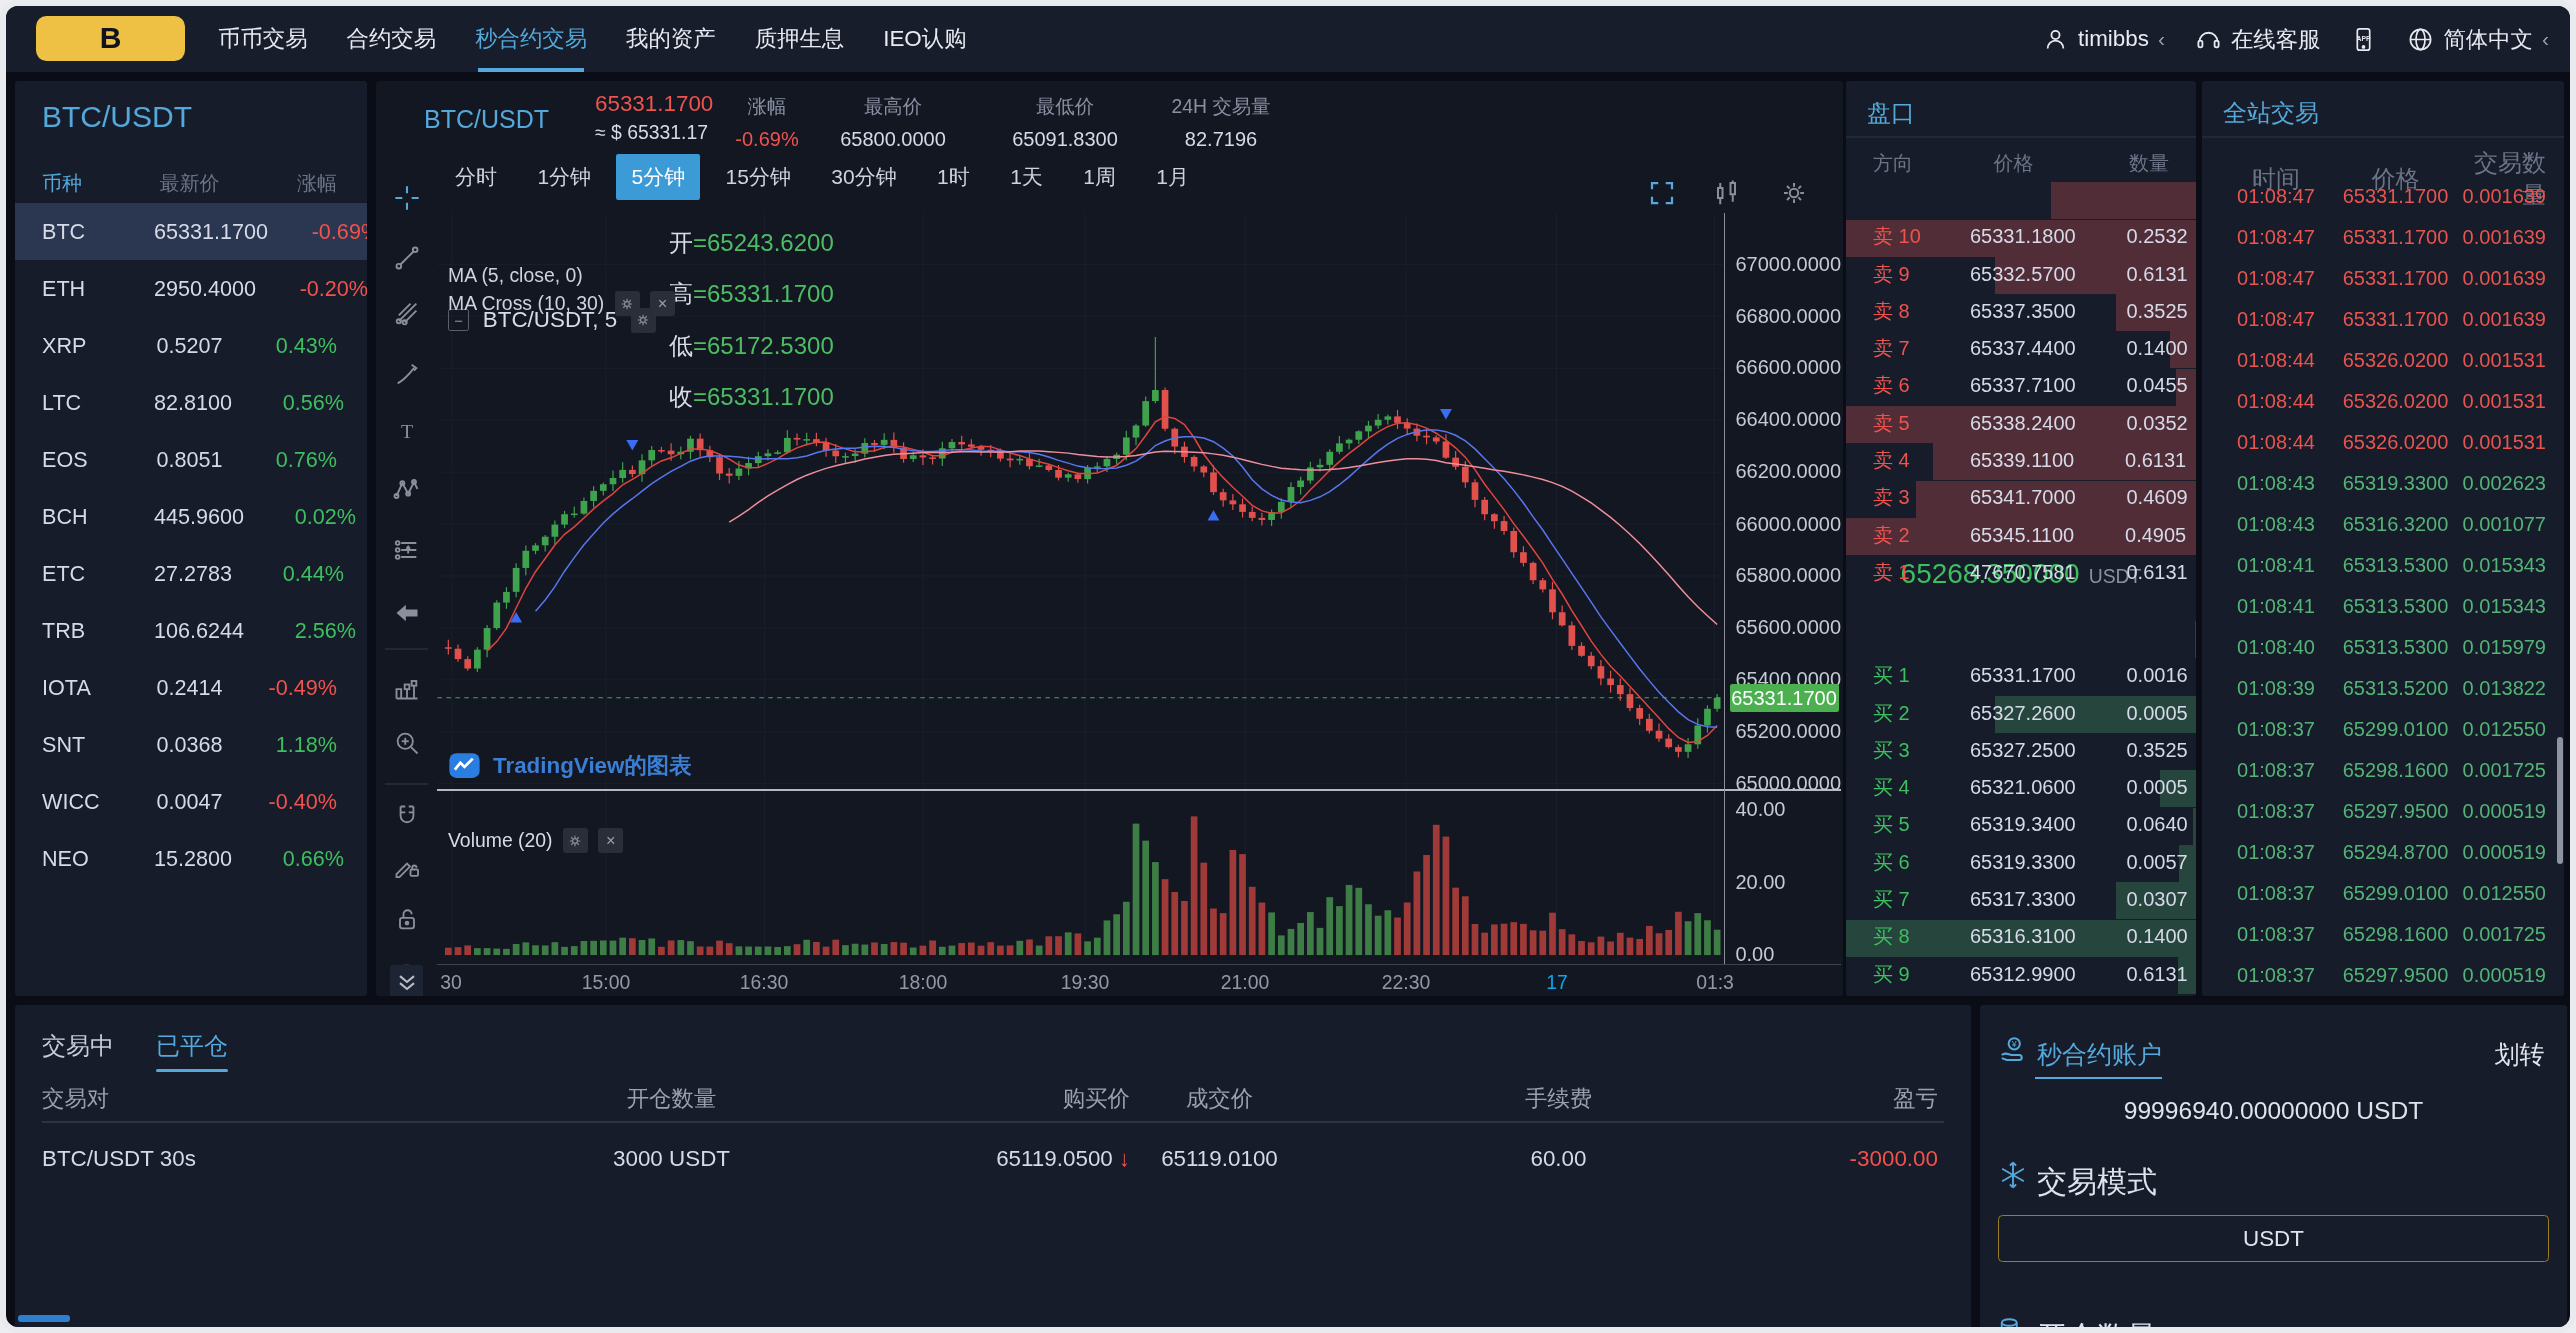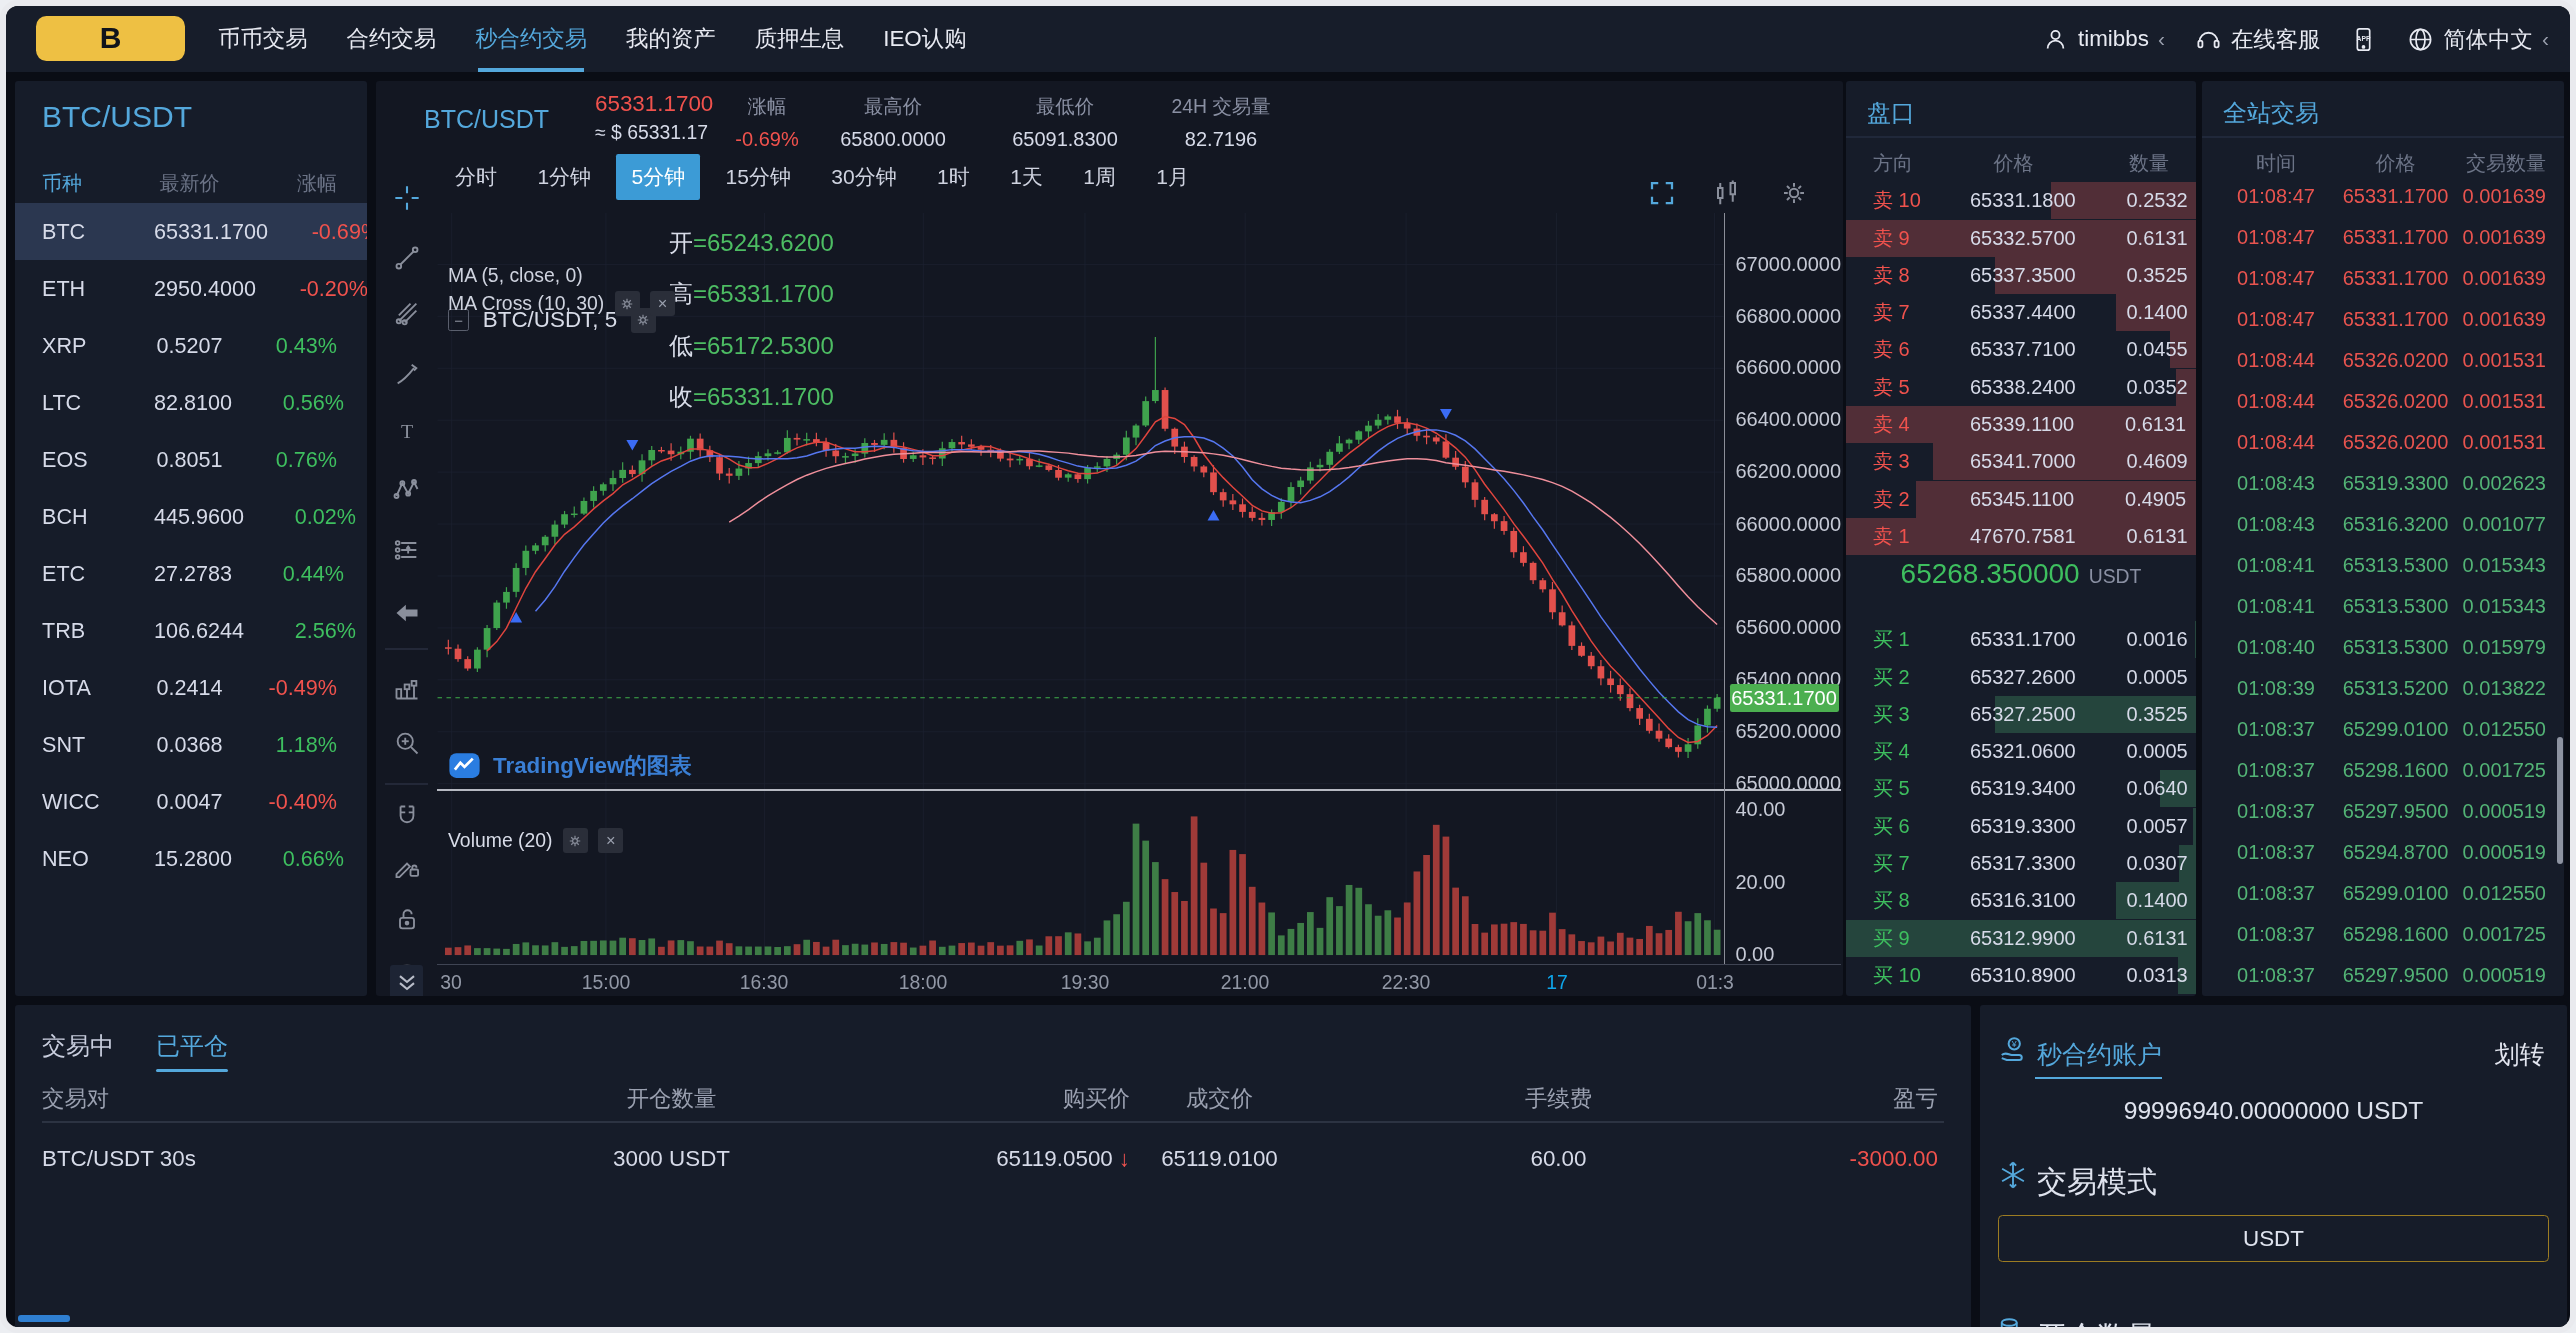--- a/index.html
+++ b/index.html
@@ -75,27 +75,27 @@
   #orderbook{left:1840px;top:75px;width:350px;height:915px;}
   #trades{left:2196px;top:75px;width:362px;height:915px;}
   .p-title{position:absolute;left:21px;top:16.4px;font-size:24px;color:#54a8dc;}
   .p-div{position:absolute;left:0;top:55px;width:100%;height:1.5px;background:#20283a;}
   .ob-head{position:absolute;left:0;top:66px;width:100%;height:33px;display:grid;grid-template-columns:97px 1fr 112px;
            padding:0 27px;box-sizing:border-box;align-items:center;font-size:20px;color:#6b7386;}
   .ob-head .c2{text-align:center;} .ob-head .c3{text-align:right;}
   .ob-row{position:absolute;left:0;width:100%;height:37px;cursor:pointer;}
   .ob-bar{position:absolute;right:0;top:0;bottom:0;}
   .ob-cells{position:relative;z-index:1;height:100%;display:grid;grid-template-columns:97px 1fr 112px;
-            padding:0 27px;box-sizing:border-box;align-items:center;font-size:20px;color:#d6dae8;}
+            padding:0 27px;box-sizing:border-box;align-items:center;font-size:20px;color:#d6dae8;margin-top:36px;}
   .ob-cells .c2{text-align:center;} .ob-cells .c3{text-align:right;}
   .cur-price{position:absolute;left:0;top:477px;width:100%;text-align:center;}
   .cur-price .big{font-size:28px;color:#3ebf5f;}
   .cur-price .unit{font-size:19.4px;color:#8a90a3;margin-left:9px;}
   .td-head{position:absolute;left:0;top:66px;width:100%;height:33px;display:grid;grid-template-columns:112px 127px 1fr;
-           padding:0 18px;box-sizing:border-box;align-items:center;font-size:20px;color:#6b7386;}
+           padding:0 18px;box-sizing:border-box;align-items:center;font-size:24px;color:#6b7386;}
   .td-head .c1,.td-head .c2{text-align:center;} .td-head .c3{text-align:right;}
   .td-row{position:absolute;left:0;width:100%;height:41px;display:grid;grid-template-columns:112px 127px 1fr;
           padding:0 18px;box-sizing:border-box;align-items:center;font-size:20px;}
   .td-row .c1,.td-row .c2{text-align:center;} .td-row .c3{text-align:right;}
   .scrollthumb{position:absolute;right:1.5px;top:656px;width:6px;height:127px;background:#8d93a1;border-radius:3px;cursor:pointer;}
   
   #positions{left:9px;top:999px;width:1956px;height:353px;}
   .tabs{position:absolute;left:27px;top:25px;display:flex;gap:42px;font-size:24px;}
   .tab{color:#c9cede;cursor:pointer;position:relative;padding-bottom:10.4px;}
   .tab.active{color:#54a8dc;}

